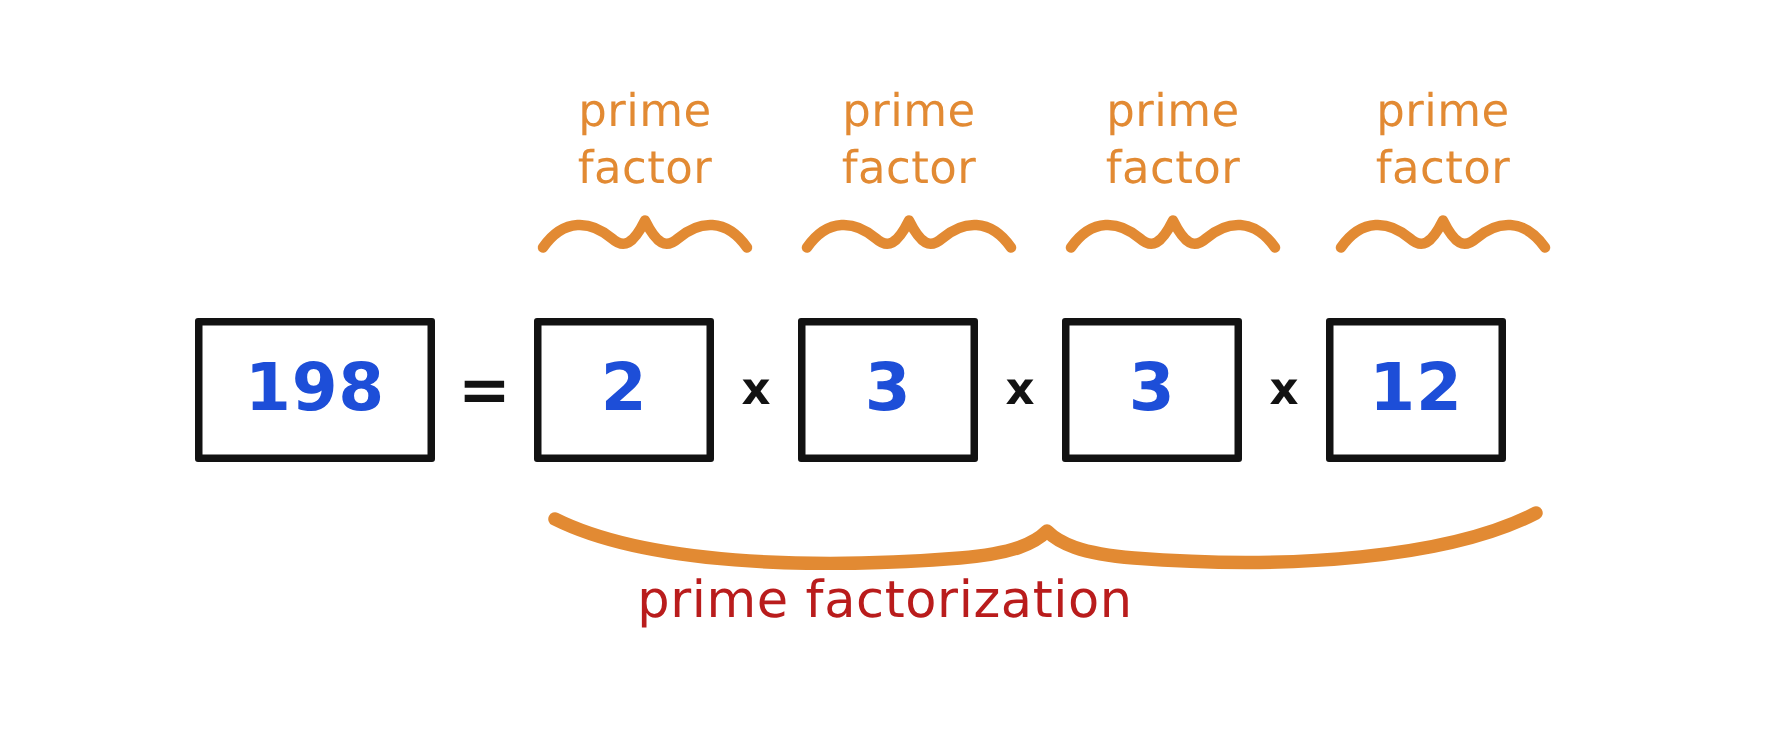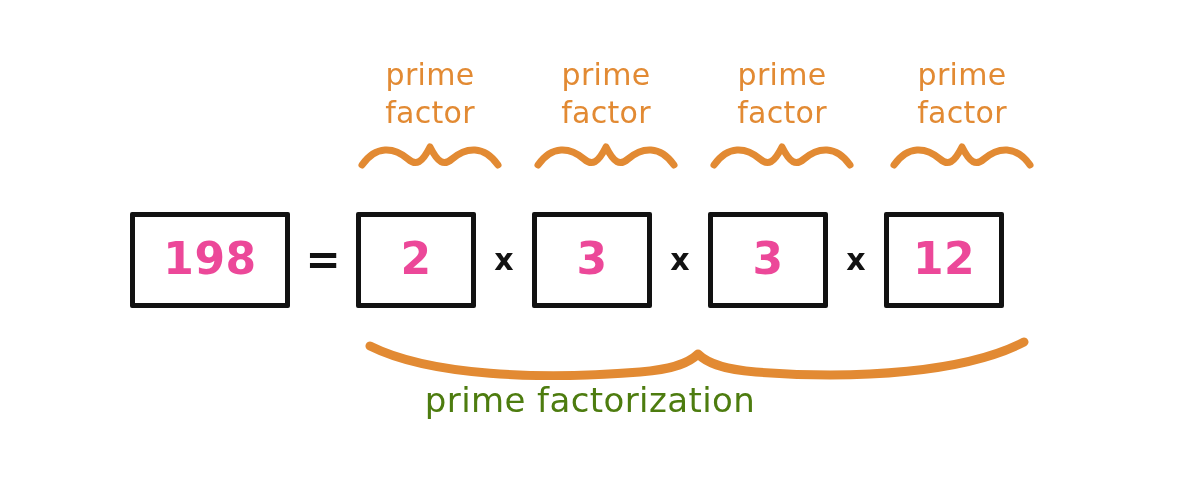--- a/index.html
+++ b/index.html
@@ -55,21 +55,21 @@
     height: 100%;
     background: #121212;
     z-index: -1;
     border-radius: 2px;
   }
   .box-num {
     font-family: "DejaVu Sans", sans-serif;
     font-weight: 700;
     font-size: 44px;
     line-height: 1;
-    color: #ec4899;
+    color: #1d4ed8;
     letter-spacing: 0.5px;
     transform: translateY(-1px);
   }
 
   .box-198 { width: 160px; }
   .box-f   { width: 120px; }
 
   .eq-sign {
     flex: none;
     width: 66px;
@@ -132,21 +132,21 @@
     position: absolute;
     top: 382px;
     left: 0;
     width: 1180px;
     text-align: center;
   }
   .caption-text {
     font-family: "DejaVu Sans", sans-serif;
     font-size: 34px;
     line-height: 1.1;
-    color: #4d7c0f;
+    color: #b91c1c;
     letter-spacing: 0.4px;
   }
 </style>
 </head>
 <body>
 
 <div id="stage">
 
   <div class="callout" style="left:350px;">
     <div class="callout-text">prime

